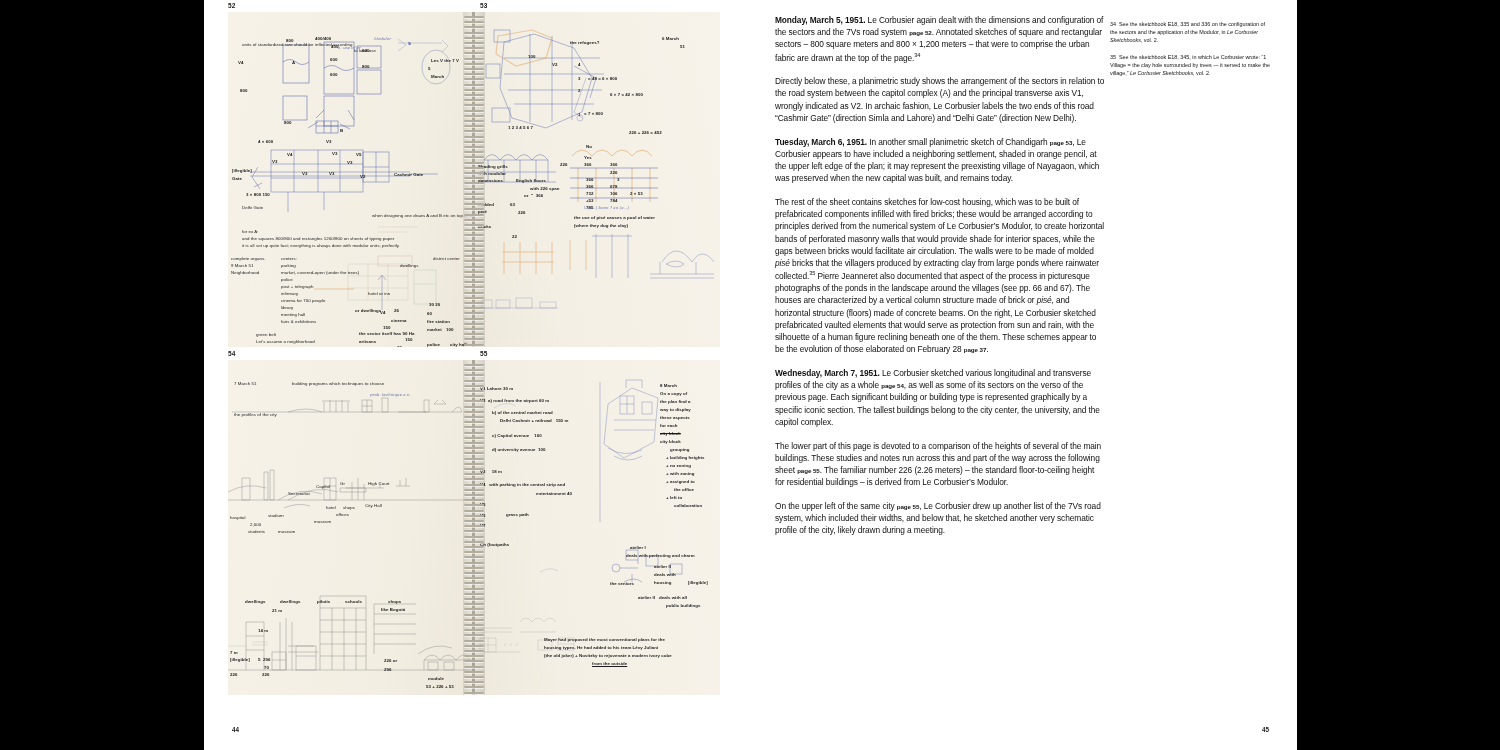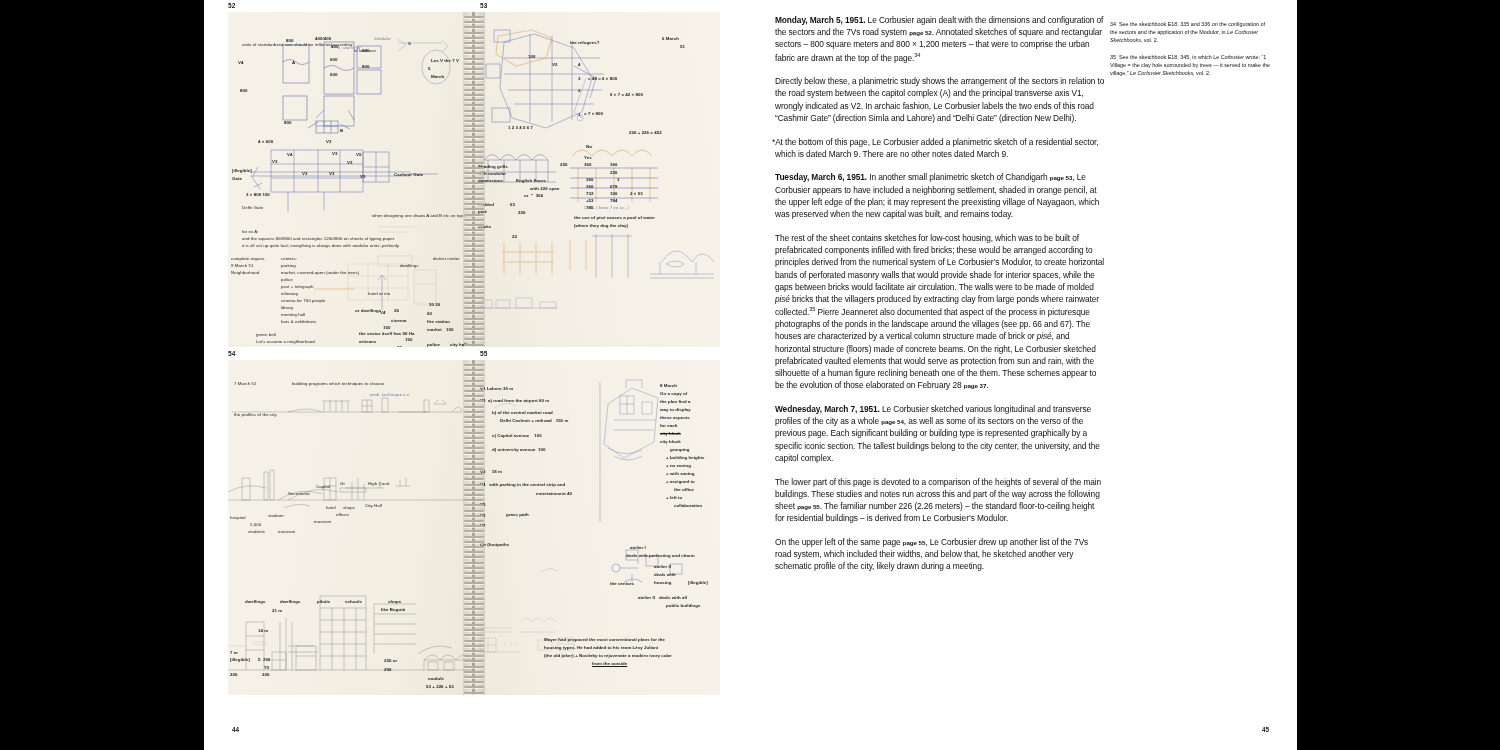--- a/index.html
+++ b/index.html
@@ -671,31 +671,30 @@
           <i style="top: 331.6px;"></i>
         </div>
     </div>
   </div>
 
   <div class="essay">
     <p><b>Monday, March 5, 1951.</b><span> Le Corbusier again dealt with the dimensions and configuration of the sectors and the 7Vs road system </span><span class="pgref">page 52</span><span>. Annotated sketches of square and rectangular sectors – 800 square meters and 800 × 1,200 meters – that were to comprise the urban fabric are drawn at the top of the page.</span><span class="sup">34</span></p>
 
     <p>Directly below these, a planimetric study shows the arrangement of the sectors in relation to the road system between the capitol complex (A) and the principal transverse axis V1, wrongly indicated as V2. In archaic fashion, Le Corbusier labels the two ends of this road “Cashmir Gate” (direction Simla and Lahore) and “Delhi Gate” (direction New Delhi).</p>
 
-    <p class="hang">*At the bottom of this page, Le Corbusier added a planimetric sketch of a residential sector, which is dated March 9. There are no other notes dated March 9.</p>
 
     <p><b>Tuesday, March 6, 1951.</b><span> In another small planimetric sketch of Chandigarh </span><span class="pgref">page 53</span><span>, Le Corbusier appears to have included a neighboring settlement, shaded in orange pencil, at the upper left edge of the plan; it may represent the preexisting village of Nayagaon, which was preserved when the new capital was built, and remains today.</span></p>
 
     <p><span>The rest of the sheet contains sketches for low-cost housing, which was to be built of prefabricated components infilled with fired bricks; these would be arranged according to principles derived from the numerical system of Le Corbusier’s Modulor, to create horizontal bands of perforated masonry walls that would provide shade for interior spaces, while the gaps between bricks would facilitate air circulation. The walls were to be made of molded </span><i>pisé</i><span> bricks that the villagers produced by extracting clay from large ponds where rainwater collected.</span><span class="sup">35</span><span> Pierre Jeanneret also documented that aspect of the process in picturesque photographs of the ponds in the landscape around the villages (see pp. 66 and 67). The houses are characterized by a vertical column structure made of brick or </span><i>pisé</i><span>, and horizontal structure (floors) made of concrete beams. On the right, Le Corbusier sketched prefabricated vaulted elements that would serve as protection from sun and rain, with the silhouette of a human figure reclining beneath one of the them. These schemes appear to be the evolution of those elaborated on February 28 </span><span class="pgref">page 37</span><span>.</span></p>
 
     <p><b>Wednesday, March 7, 1951.</b><span> Le Corbusier sketched various longitudinal and transverse profiles of the city as a whole </span><span class="pgref">page 54</span><span>, as well as some of its sectors on the verso of the previous page. Each significant building or building type is represented graphically by a specific iconic section. The tallest buildings belong to the city center, the university, and the capitol complex.</span></p>
 
     <p><span>The lower part of this page is devoted to a comparison of the heights of several of the main buildings. These studies and notes run across this and part of the way across the following sheet </span><span class="pgref">page 55</span><span>. The familiar number 226 (2.26 meters) – the standard floor-to-ceiling height for residential buildings – is derived from Le Corbusier’s Modulor.</span></p>
 
-    <p><span>On the upper left of the same page </span><span class="pgref">page 55</span><span>, Le Corbusier drew up another list of the 7Vs road system, which included their widths, and below that, he sketched another very schematic profile of the city, likely drawn during a meeting.</span></p>
+    <p><span>On the upper left of the same city </span><span class="pgref">page 55</span><span>, Le Corbusier drew up another list of the 7Vs road system, which included their widths, and below that, he sketched another very schematic profile of the city, likely drawn during a meeting.</span></p>
   </div>
 
   <div class="notes">
     <p><span>34</span>&nbsp; <span>See the sketchbook E18, 335 and 336 on the configuration of the sectors and the application of the Modulor, in </span><i>Le Corbusier Sketchbooks</i><span>, vol. 2.</span></p>
     <p><span>35</span>&nbsp; <span>See the sketchbook E18, 345, in which Le Corbusier wrote: “1 Village = the clay hole surrounded by trees — it served to make the village,” </span><i>Le Corbusier Sketchbooks</i><span>, vol. 2.</span></p>
   </div>
 
   <span class="folio folio-l">44</span>
   <span class="folio folio-r">45</span>
 </div>

